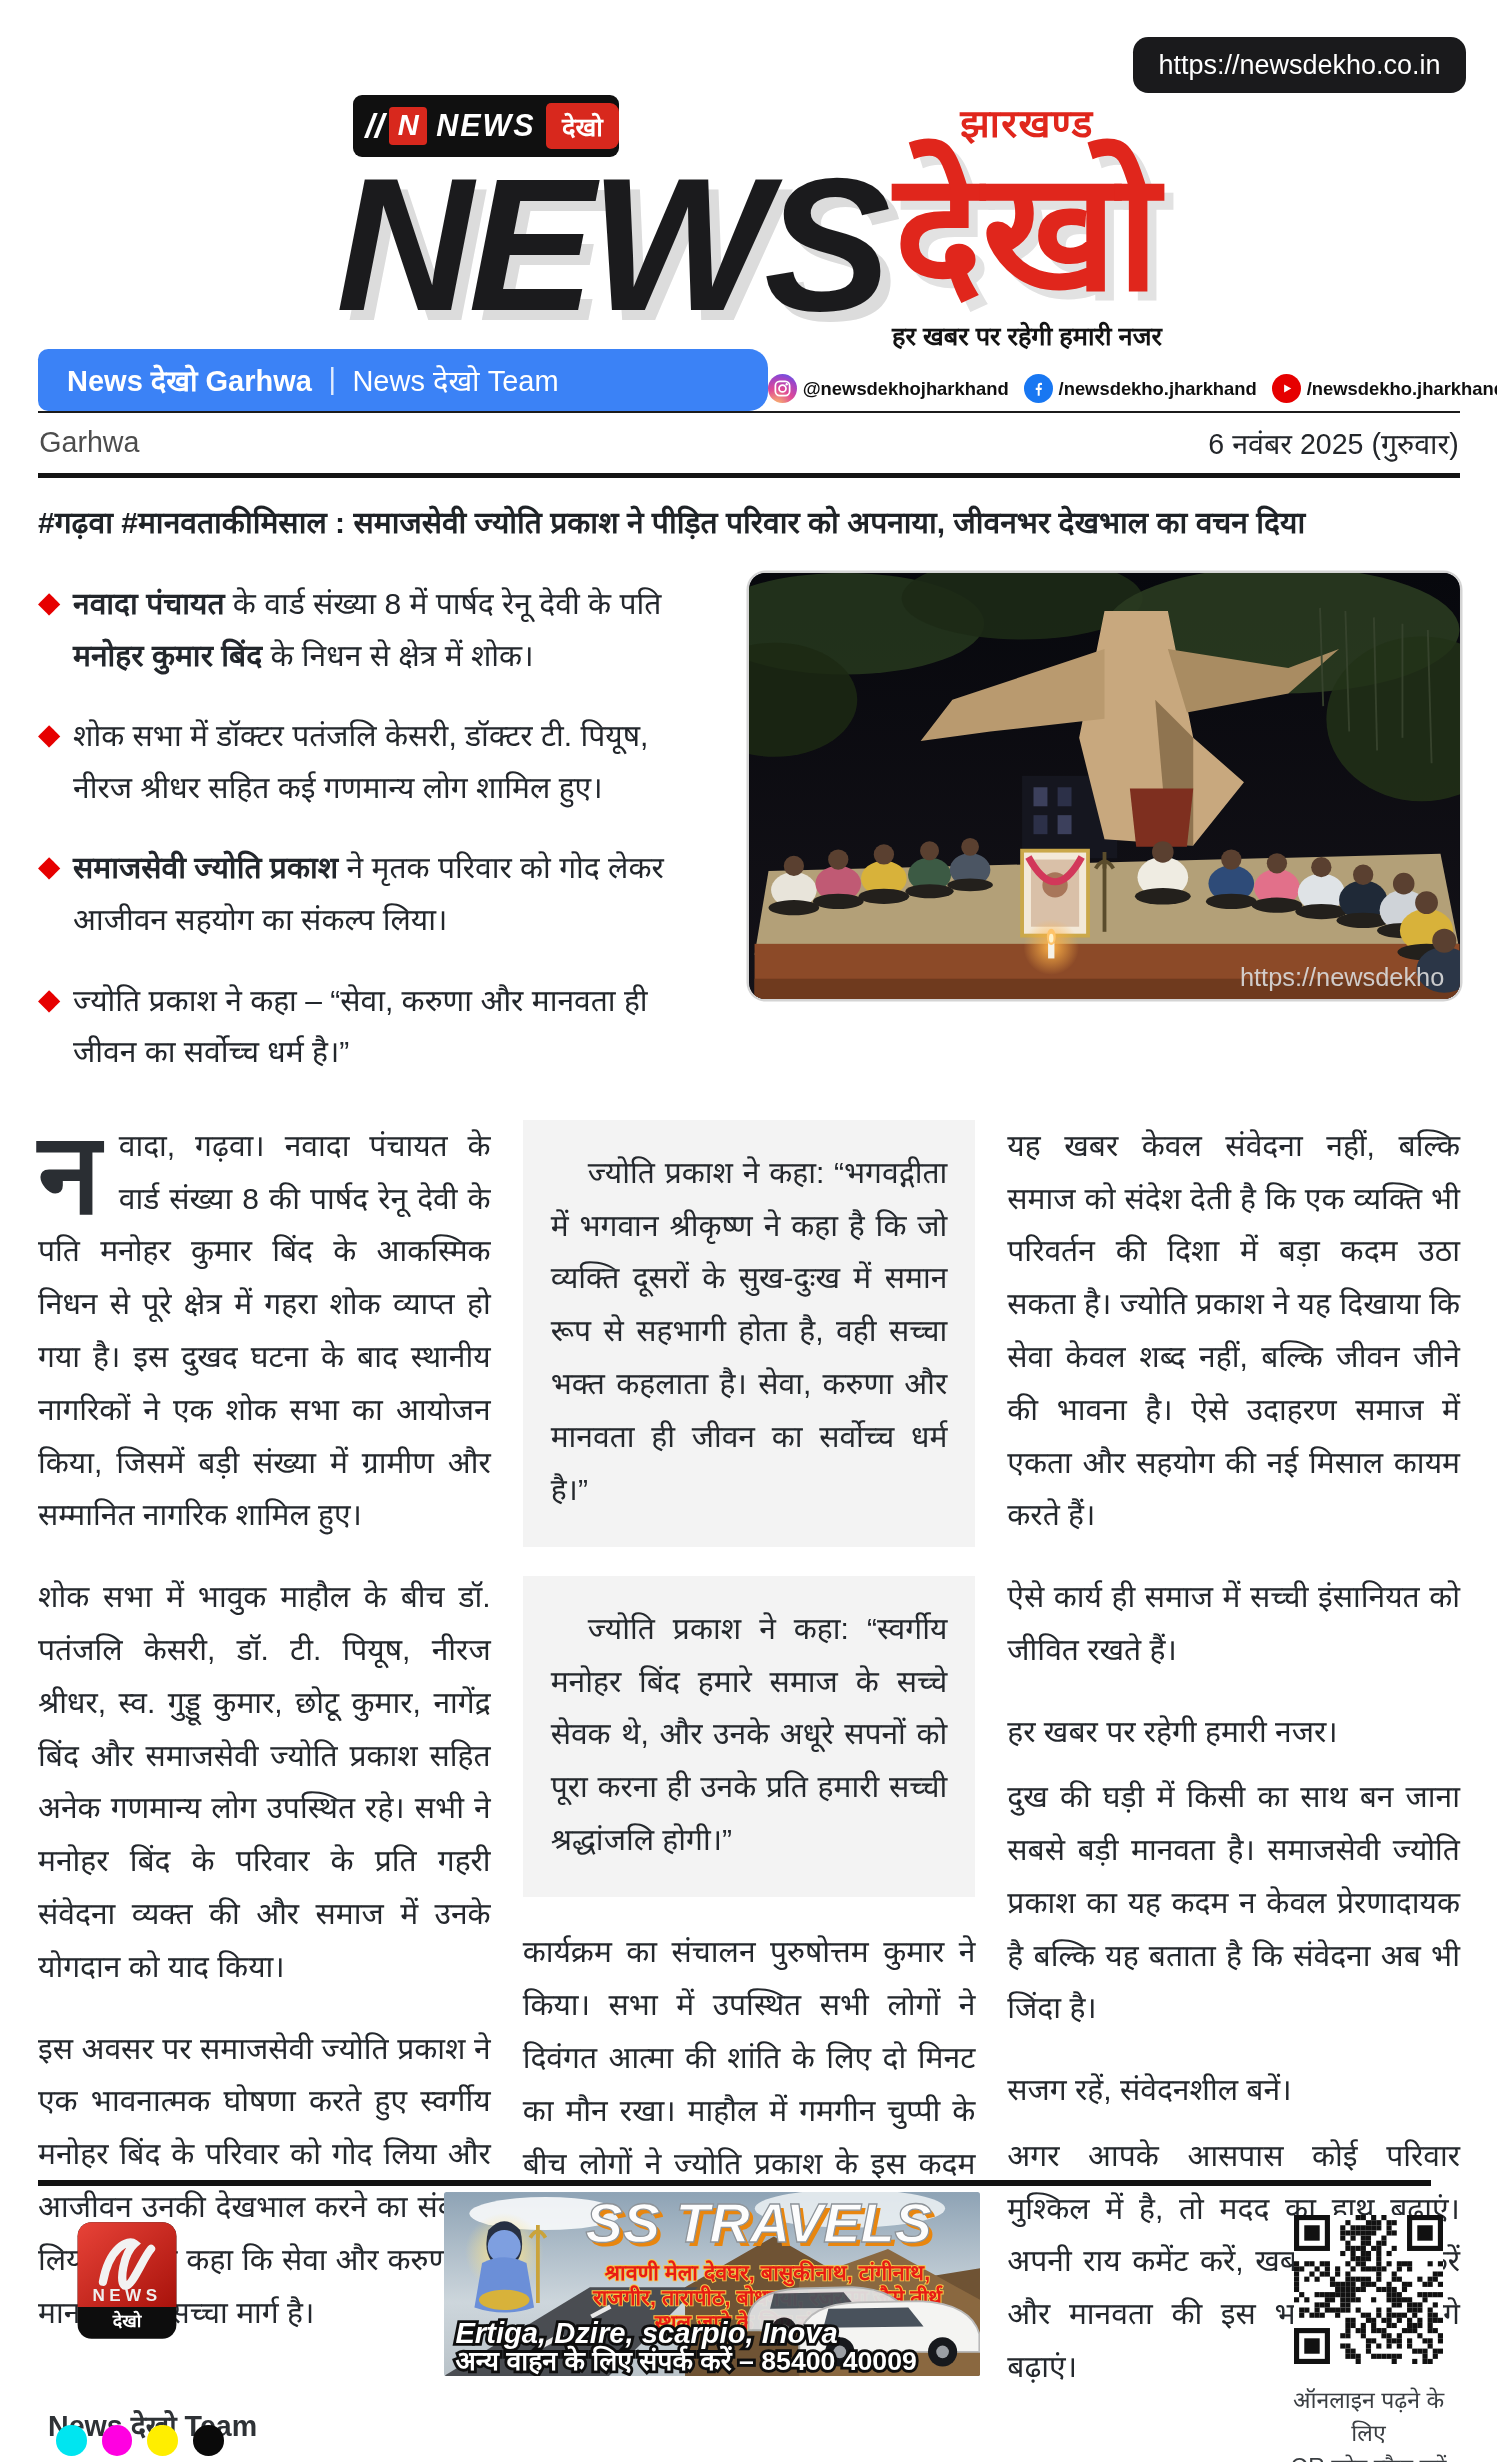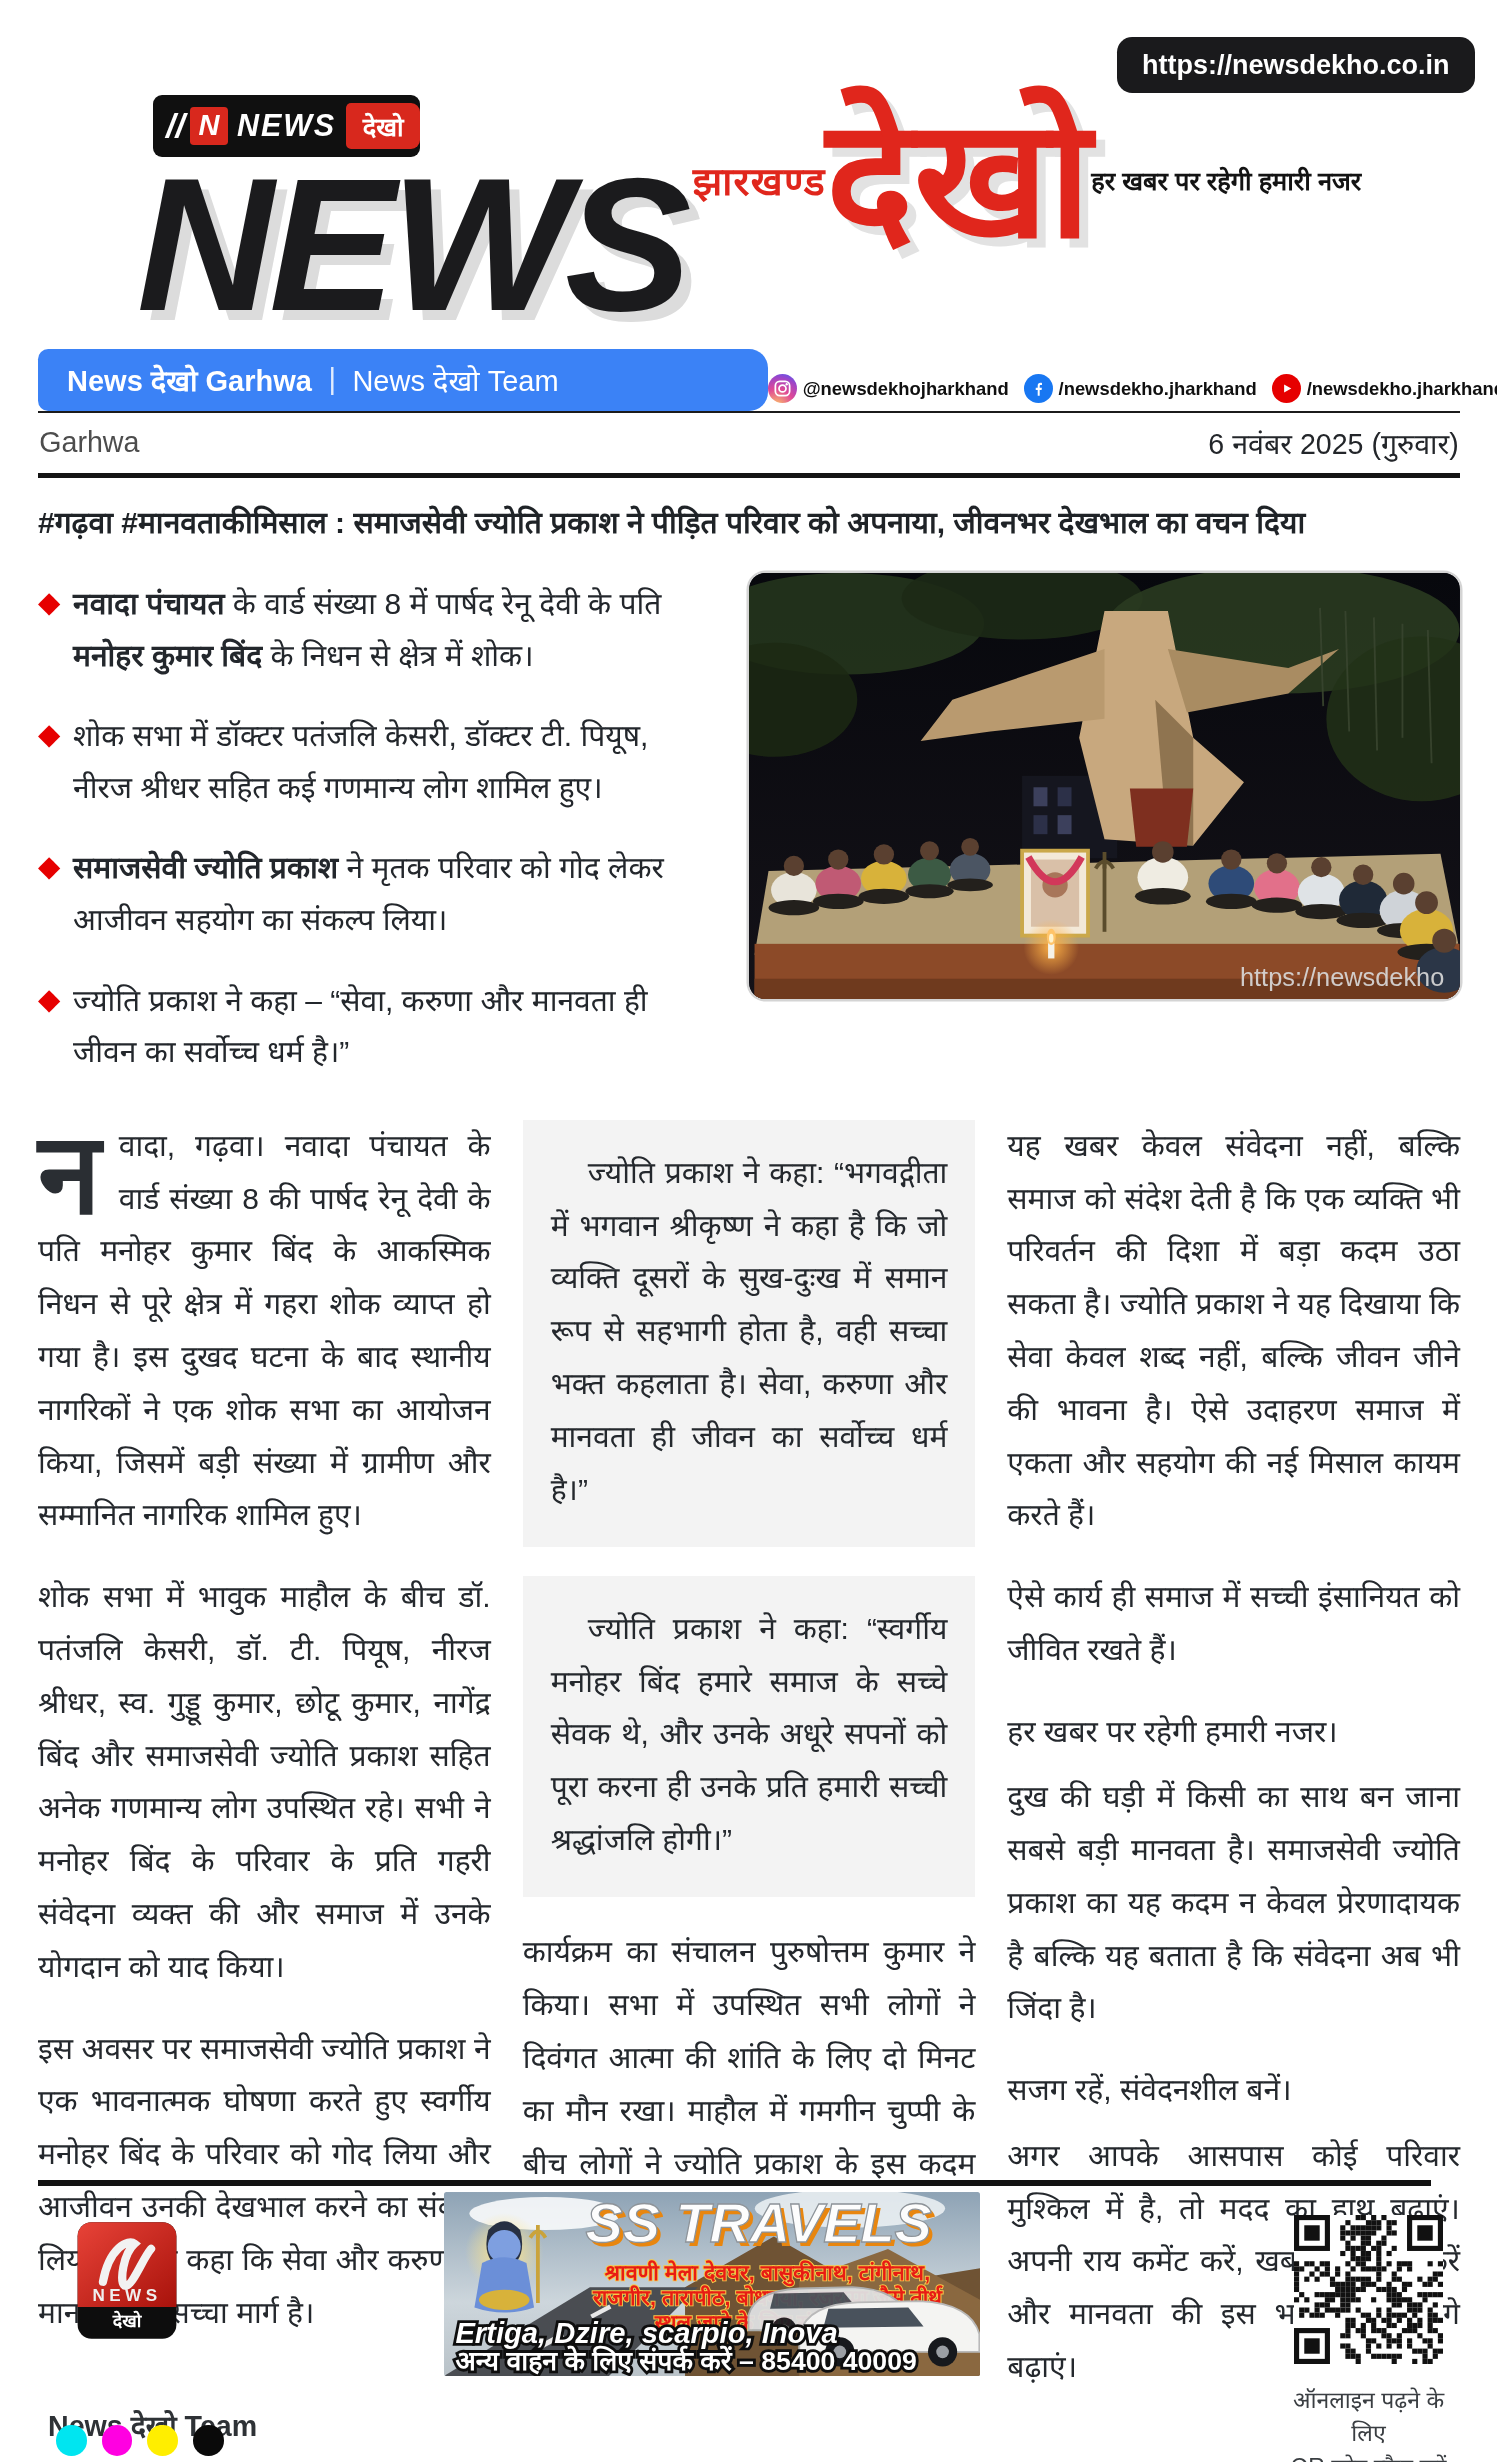--- a/index.html
+++ b/index.html
@@ -1,36 +1,36 @@
 <!DOCTYPE html>
 <html style="font-size:10.2px"><head>
 <meta charset="utf-8">
 <style>
   html,body{margin:0;padding:0;background:#ffffff;}
   .page{position:relative;width:1498px;height:2462px;background:#fff;overflow:hidden;
         font-family:"Liberation Sans",sans-serif;color:#23272c;}
 
   
-  .url-chip{position:absolute;top:37px;right:23px;background:#1a1a1c;color:#fff;
-            border-radius:15.2px;padding:12.7px 25.4px;font-size:27px;font-weight:700;}
+  .url-chip{position:absolute;top:37px;right:32px;background:#1a1a1c;color:#fff;
+            border-radius:15.2px;padding:12.7px 25.4px;font-size:27px;font-weight:400;}
 
   
   .logo-wrap{padding-top:95px;display:flex;justify-content:center;align-items:flex-start;gap:6.3px;height:254px;}
   .logo-left{display:flex;flex-direction:column;align-items:flex-start;}
   .logo-badge{display:flex;align-items:center;background:#101010;border-radius:9px;
               padding:7.6px 0 7.6px 12.7px;margin-left:16.5px;}
   .badge-slashes{color:#fff;font-style:italic;font-weight:900;font-size:34px;margin-right:5.1px;}
   .badge-n{background:#d8281d;color:#fff;width:38px;height:38px;display:flex;align-items:center;
            justify-content:center;font-weight:900;font-size:29px;font-style:italic;border-radius:3.8px;margin-right:9px;}
   .badge-news{color:#fff;font-weight:900;font-style:italic;font-size:30.5px;letter-spacing:1.9px;margin-right:10.2px;}
   .badge-dekho{background:#d8281d;color:#fff;font-weight:800;font-size:25.4px;padding:6.3px 16.5px;
                border-radius:5.1px 9px 9px 5.1px;}
   .logo-news{font-size:190px;font-weight:900;font-style:italic;color:#1b1b1d;line-height:0.92;
              letter-spacing:-5.1px;text-shadow:10.2px 10.2px 0 #dcdcdc;}
-  .logo-right{display:flex;flex-direction:row;align-items:center;margin-top:0;}
+  .logo-right{display:flex;flex-direction:column;align-items:center;margin-top:0;}
   .logo-state{color:#e0261c;font-weight:800;font-size:39px;letter-spacing:1.3px;}
   .logo-dekho{color:#e0261c;font-weight:900;font-size:165px;line-height:1.02;text-shadow:9px 9px 0 #e2e2e2;}
   .logo-tagline{color:#131313;font-weight:800;font-size:25.4px;margin-top:1.3px;}
 
   
   .band{margin:0 38px;border-bottom:2.5px solid #1b1b1b;display:flex;align-items:flex-end;
         justify-content:space-between;}
   .team-bar{background:#3b82f6;color:#fff;border-radius:10.2px 19px 19px 10.2px;padding:11.4px 29px;
             font-size:29px;display:flex;gap:16.5px;align-items:center;min-width:730px;box-sizing:border-box;}
   .team-bar .sep{font-weight:300;opacity:.85;}

